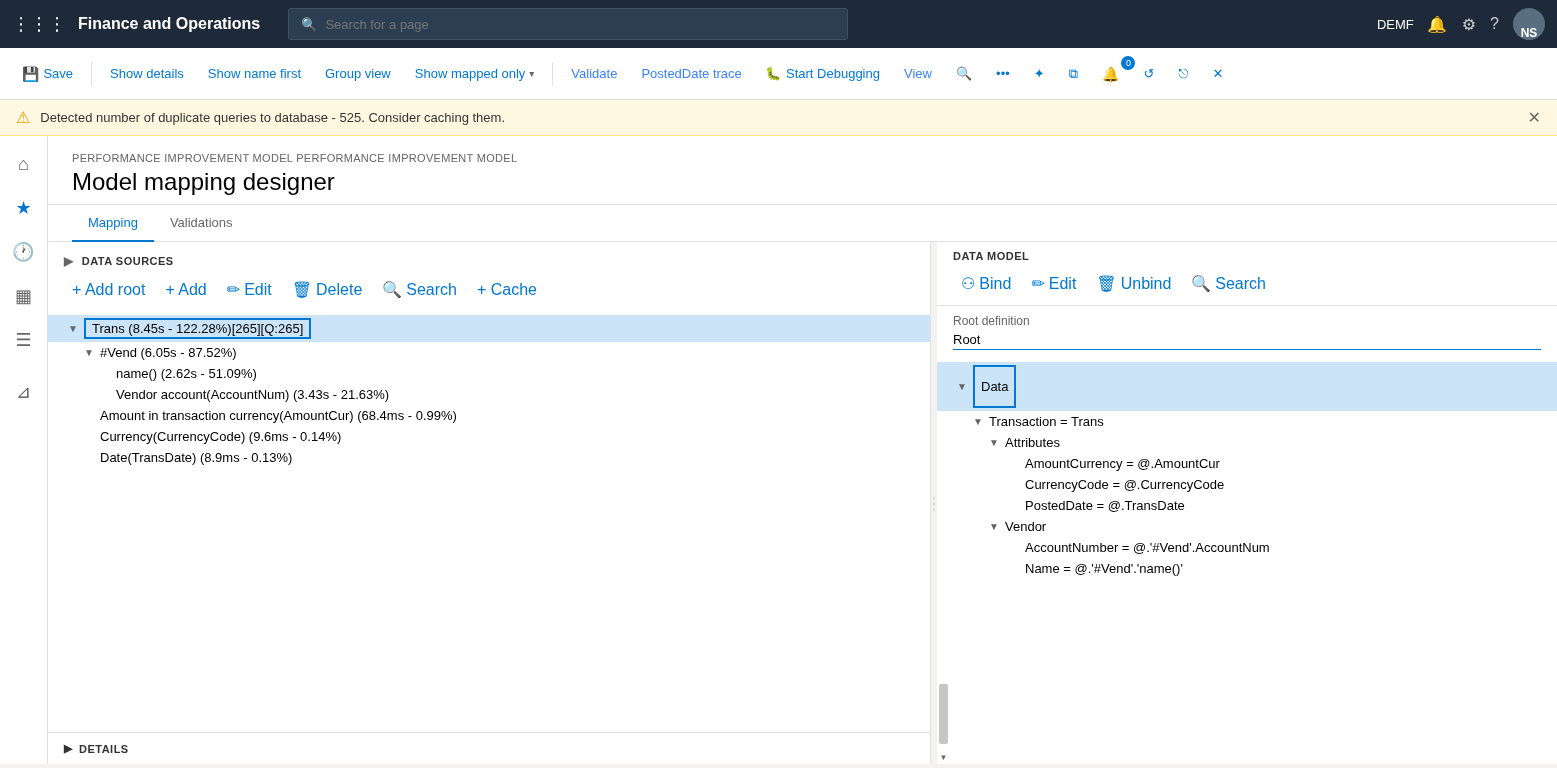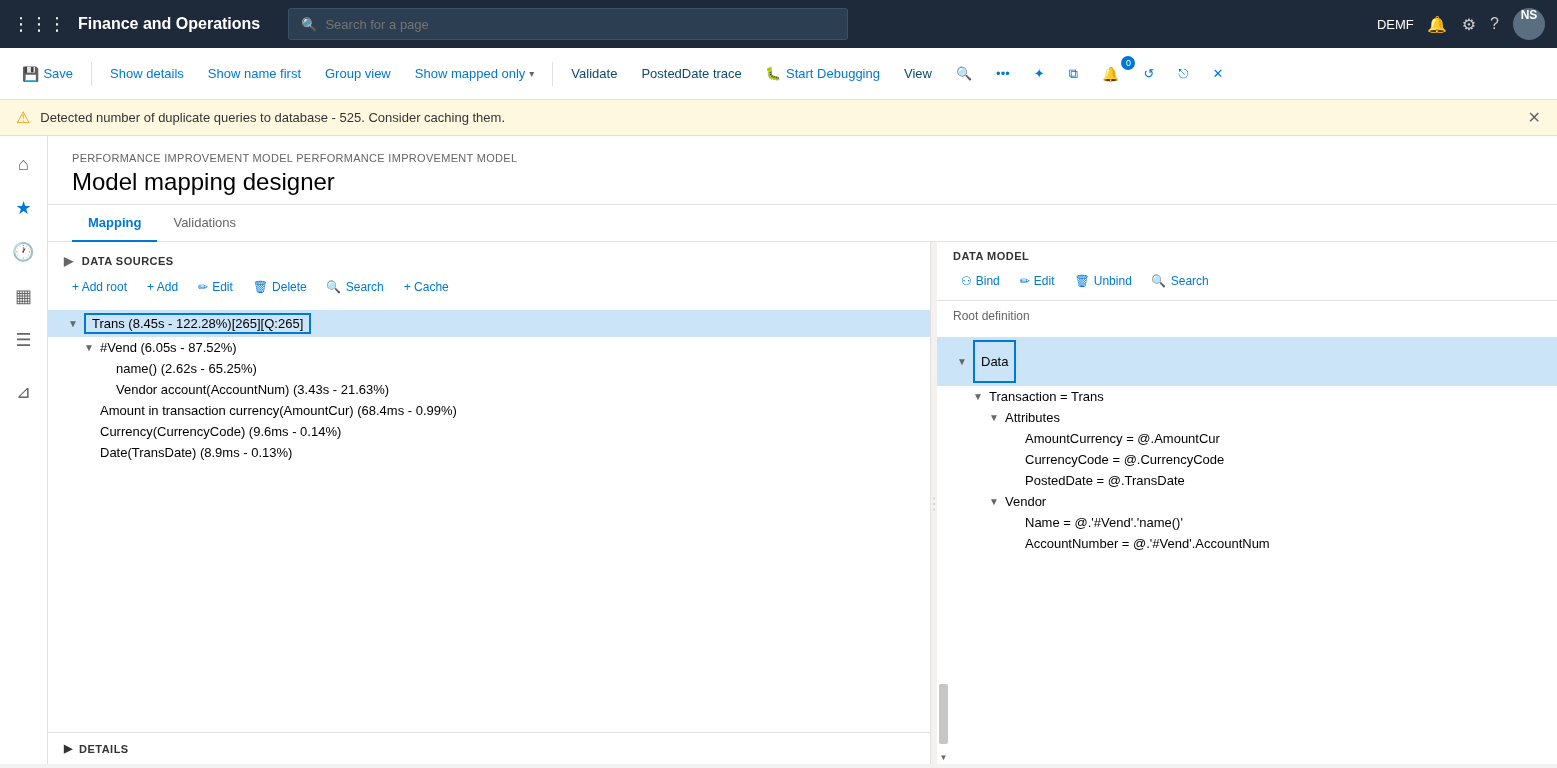--- a/index.html
+++ b/index.html
@@ -42,21 +42,21 @@
       align-items: center;
       gap: 14px;
       margin-left: auto;
       color: #fff;
     }
     .top-nav-right .env-label { font-size: 13px; color: #fff; }
     .top-nav-right .icon-btn { color: #ccc; font-size: 16px; cursor: pointer; position: relative; }
     .top-nav-right .avatar {
       width: 32px; height: 32px; border-radius: 50%;
       background: #5a6e82;
-      display: flex; align-items: flex-start; justify-content: center;
+      display: flex; align-items: flex-end; justify-content: center;
       color: #fff; font-size: 12px; font-weight: 600; cursor: pointer;
     }
     .badge {
       position: absolute; top: -4px; right: -6px;
       background: #0078d4; color: #fff; font-size: 9px;
       border-radius: 50%; width: 14px; height: 14px;
       display: flex; align-items: center; justify-content: center;
     }
 
     
@@ -72,21 +72,21 @@
     .toolbar-btn {
       display: flex; align-items: center; gap: 4px;
       padding: 6px 10px;
       border: none; background: transparent;
       color: #0078d4; font-size: 13px; cursor: pointer;
       border-radius: 2px;
       white-space: nowrap;
     }
     .toolbar-btn .icon { font-size: 14px; }
     .toolbar-sep { width: 1px; height: 24px; background: #e0e0e0; margin: 0 4px; }
-    .toolbar-btn.black { color: #0c4a6e; }
+    .toolbar-btn.black { color: #3b82f6; }
     .dropdown-arrow { font-size: 10px; color: #666; }
 
     
     .warning-banner {
       background: #fff8e1;
       border-bottom: 1px solid #ffe082;
       padding: 8px 16px;
       display: flex;
       align-items: center;
       gap: 10px;
@@ -145,21 +145,21 @@
       background: #fff;
     }
     .tab {
       padding: 10px 16px;
       cursor: pointer;
       color: #666;
       font-size: 13px;
       border-bottom: 2px solid transparent;
       margin-bottom: -1px;
     }
-    .tab.active { color: #0078d4; border-bottom-color: #0078d4; font-weight: 700; }
+    .tab.active { color: #0078d4; border-bottom-color: #0078d4; font-weight: 400; }
 
     
     .split-pane {
       display: flex;
       flex: 1;
       overflow: hidden;
     }
 
     .left-pane {
       flex: 1;
@@ -177,21 +177,21 @@
     .pane-header .toggle-arrow { color: #666; cursor: pointer; font-size: 12px; }
 
     .datasource-toolbar {
       display: flex; align-items: center; gap: 4px;
       padding: 4px 16px 8px;
     }
     .ds-btn {
       display: flex; align-items: center; gap: 4px;
       padding: 4px 8px;
       border: none; background: transparent;
-      color: #0078d4; font-size: 12px; cursor: pointer;
+      color: #0078d4; font-size: 16px; cursor: pointer;
     }
 
     
     .tree-container {
       flex: 1;
       overflow-y: auto;
       padding: 4px 0;
     }
 
     .tree-item {
@@ -442,21 +442,21 @@
             <span style="border: 2px solid #0078d4; padding: 1px 6px;">Trans (8.45s - 122.28%)[265][Q:265]</span>
           </div>
           <div class="tree-item">
             <span class="indent" style="width:16px"></span>
             <span class="arrow">▼</span>
             <span>#Vend (6.05s - 87.52%)</span>
           </div>
           <div class="tree-item">
             <span class="indent" style="width:32px"></span>
             <span class="arrow">&nbsp;</span>
-            <span>name() (2.62s - 65.25%)</span>
+            <span>name() (2.62s - 51.09%)</span>
           </div>
           <div class="tree-item">
             <span class="indent" style="width:32px"></span>
             <span class="arrow">&nbsp;</span>
             <span>Vendor account(AccountNum) (3.43s - 21.63%)</span>
           </div>
           <div class="tree-item">
             <span class="indent" style="width:16px"></span>
             <span class="arrow">&nbsp;</span>
             <span>Amount in transaction currency(AmountCur) (68.4ms - 0.99%)</span>
@@ -498,20 +498,21 @@
             <span>Unbind</span>
           </button>
           <button class="ds-btn">
             <span>🔍</span>
             <span>Search</span>
           </button>
         </div>
 
         <div class="root-def">
           <div class="root-def-label">Root definition</div>
+          <div class="root-def-value">Root</div>
         </div>
 
         <div class="dm-tree">
 
           <div class="dm-tree-item selected">
             <span class="indent" style="width:0px"></span>
             <span class="arrow">▼</span>
             <span style="border: 2px solid #0078d4; padding: 12px 6px;">Data</span>
           </div>
           <div class="dm-tree-item">
@@ -540,26 +541,26 @@
             <span>PostedDate = @.TransDate</span>
           </div>
           <div class="dm-tree-item">
             <span class="indent" style="width:32px"></span>
             <span class="arrow">▼</span>
             <span>Vendor</span>
           </div>
           <div class="dm-tree-item">
             <span class="indent" style="width:52px"></span>
             <span class="arrow">&nbsp;</span>
+            <span>AccountNumber = @.'#Vend'.AccountNum</span>
+          </div>
+          <div class="dm-tree-item">
+            <span class="indent" style="width:52px"></span>
+            <span class="arrow">&nbsp;</span>
             <span>Name = @.'#Vend'.'name()'</span>
-          </div>
-          <div class="dm-tree-item">
-            <span class="indent" style="width:52px"></span>
-            <span class="arrow">&nbsp;</span>
-            <span>AccountNumber = @.'#Vend'.AccountNum</span>
           </div>
         </div>
 
         <div class="right-scrollbar">
 
           <div class="scrollbar-thumb-bottom"></div>
           <span class="scrollbar-arrow bottom">▼</span>
         </div>
       </div>
     </div>

